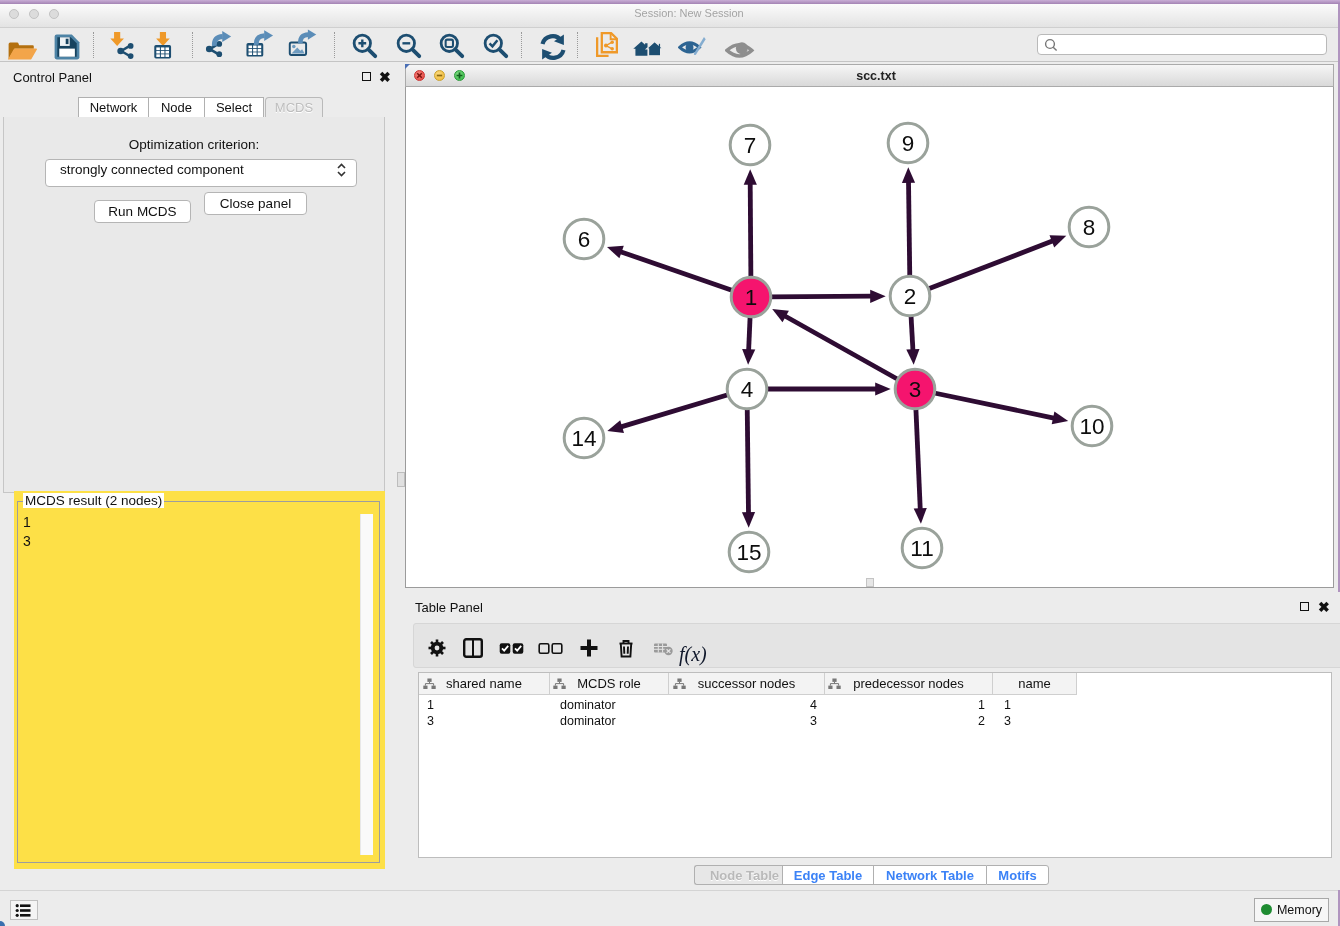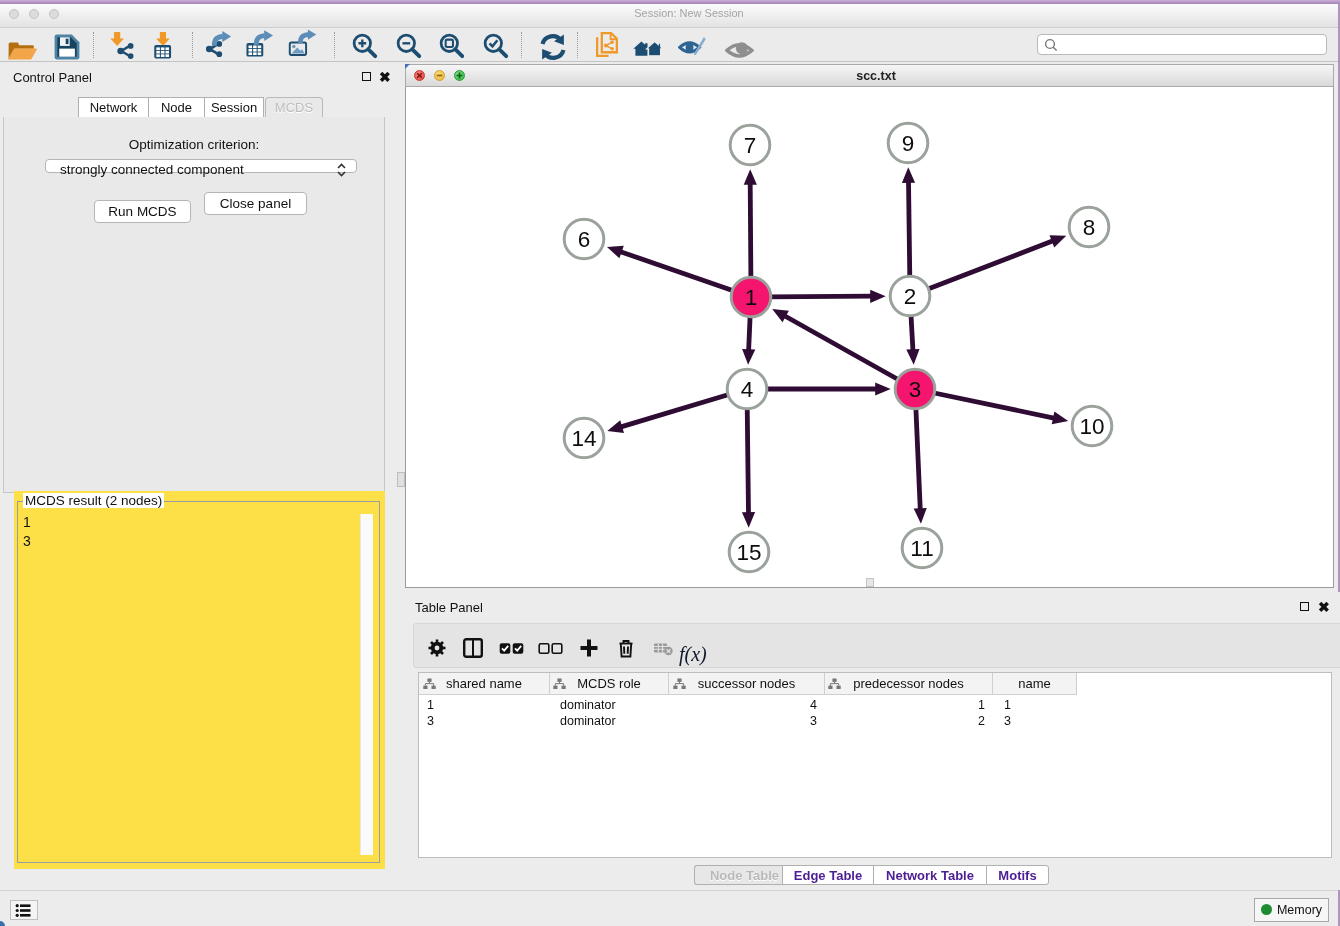--- a/index.html
+++ b/index.html
@@ -32,21 +32,21 @@
 .tabs { position:absolute; font-size:13px; }
 .tab { position:absolute; top:0; height:21px; line-height:20px; text-align:center;
   background:#fff; border:1px solid #b0b0b0; border-right:none; color:#111; }
 .tab.sel { background:#e9e9e9; color:#bdbdbd; border:1px solid #b9b9b9;
   border-radius:4px 4px 0 0; border-bottom:none;
   text-shadow:0 1px 0 #fff; }
 #cpcontent { position:absolute; left:3px; top:55px; width:382px; height:376px;
   background:#e9e9e9; border:1px solid #c6c6c6; border-top:none; }
 #optlabel { position:absolute; left:0; width:100%; top:20px; text-align:center;
   font-size:13.5px; color:#111; }
-#combo { position:absolute; left:41px; top:42px; width:312px; height:14px;
+#combo { position:absolute; left:41px; top:42px; width:312px; height:28px;
   background:#fff; border:1px solid #b5b5b5; border-radius:4px;
   font-size:13.5px; color:#111; line-height:19px; padding-left:14px; }
 .btn { position:absolute; height:23px; background:#fff; border:1px solid #b5b5b5;
   border-radius:4px; font-size:13.5px; color:#111; text-align:center; line-height:21px; }
 #resultbox { position:absolute; left:14px; top:429px; width:371px; height:378px;
   background:#fde047; }
 #resultgrp { position:absolute; left:3px; top:10px; right:5px; bottom:6px;
   border:1px solid #9d9d9d; }
 #resultlbl { position:absolute; left:5px; top:-9px; background:#fff; padding:0 2px;
   font-size:13.5px; color:#111; }
@@ -76,21 +76,21 @@
 #ttable { position:absolute; left:13px; top:80px; width:914px; height:186px;
   background:#fff; border:1px solid #bdbdbd; }
 .throw { position:absolute; left:0; top:0; height:22px; background:#f3f3f3;
   border-bottom:1px solid #cfcfcf; font-size:13px; color:#111; }
 .thcell { position:absolute; top:0; height:22px; border-right:1px solid #cfcfcf;
   text-align:center; line-height:22px; }
 .trow { position:absolute; font-size:12.5px; color:#111; height:16px; line-height:16px; }
 .tc { position:absolute; }
 
 .btab { position:absolute; top:0; height:20px; line-height:19px; text-align:center;
-  background:#fff; border:1px solid #b0b0b0; border-right:none; color:#4c1d95;
+  background:#fff; border:1px solid #b0b0b0; border-right:none; color:#3b82f6;
   font-size:13px; font-weight:bold; }
 .btab.sel { background:#e7e7e7; color:#b9b9b9; border-radius:3px 0 0 3px;
   text-shadow:0 1px 0 #fff; }
 
 #statusbar { left:0; top:890px; width:1338px; height:36px; background:#ececec;
   border-top:1px solid #d4d4d4; }
 #listbtn { position:absolute; left:10px; top:9px; width:28px; height:20px;
   background:#f4f4f4; border:1px solid #c0c0c0; }
 #membtn { position:absolute; left:1254px; top:7px; width:75px; height:24px;
   background:#f6f6f6; border:1px solid #a8a8a8; font-size:12.5px; color:#111;
@@ -255,21 +255,21 @@
 
 <div class="abs" id="cpanel">
   <div id="cphead">
     <div class="t">Control Panel</div>
     <div class="floatbtn" style="left:362px; top:10px;"></div>
     <div class="closex" style="left:379px; top:7px;">✖</div>
   </div>
   <div class="tabs">
     <div class="tab" style="left:78px; top:35px; width:70px;">Network</div>
     <div class="tab" style="left:148px; top:35px; width:56px;">Node</div>
-    <div class="tab" style="left:204px; top:35px; width:60px; border-right:1px solid #b0b0b0;">Session</div>
+    <div class="tab" style="left:204px; top:35px; width:60px; border-right:1px solid #b0b0b0;">Select</div>
     <div class="tab sel" style="left:265px; top:35px; width:58px;">MCDS</div>
   </div>
   <div id="cpcontent">
     <div id="optlabel">Optimization criterion:</div>
     <div id="combo">strongly connected component
       <svg width="11" height="14" style="position:absolute;right:9px;top:3px;" viewBox="0 0 11 14">
         <path d="M2 5 L5.5 1.5 L9 5" fill="none" stroke="#333" stroke-width="1.6"></path>
         <path d="M2 9 L5.5 12.5 L9 9" fill="none" stroke="#333" stroke-width="1.6"></path>
       </svg>
     </div>

